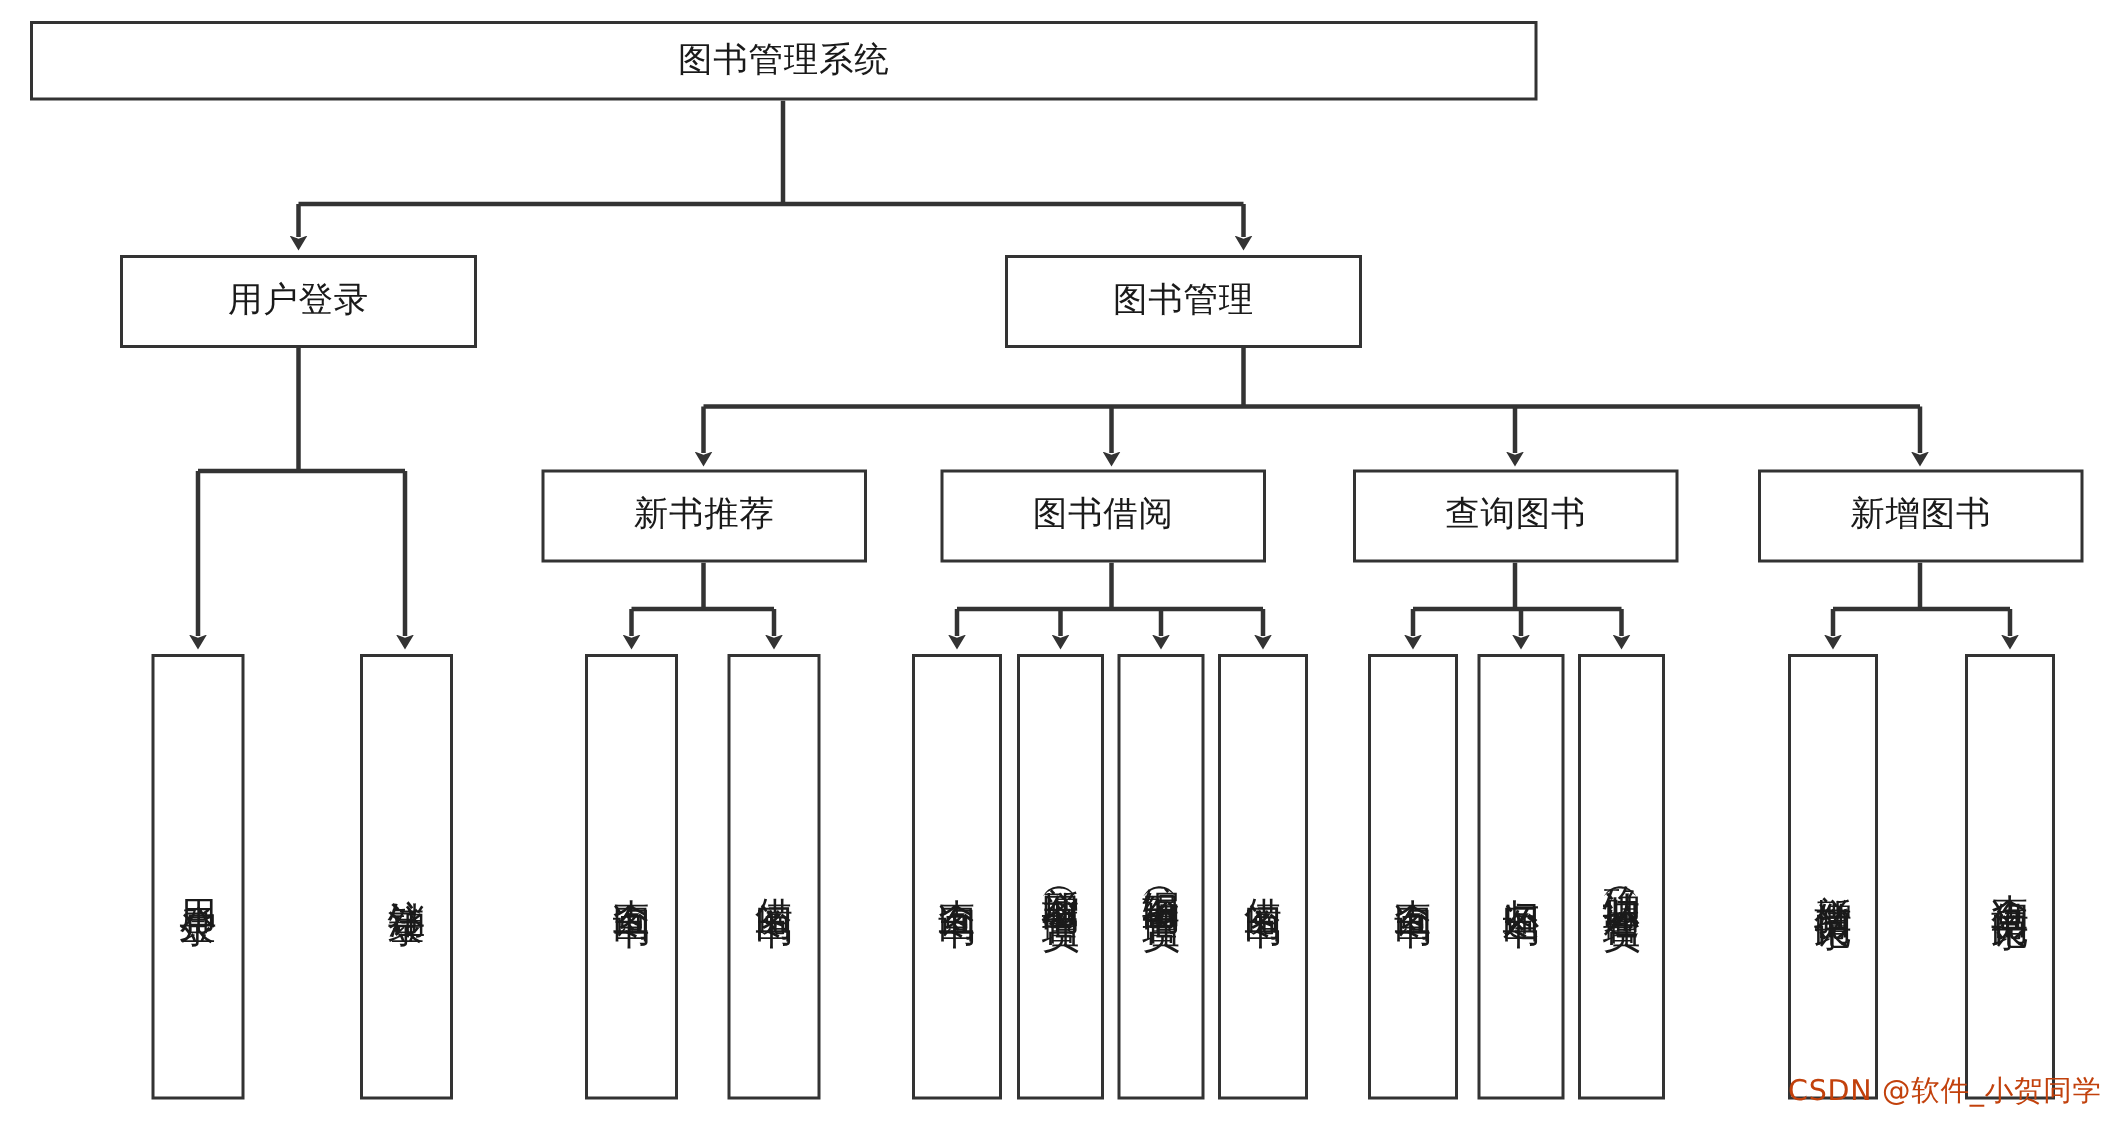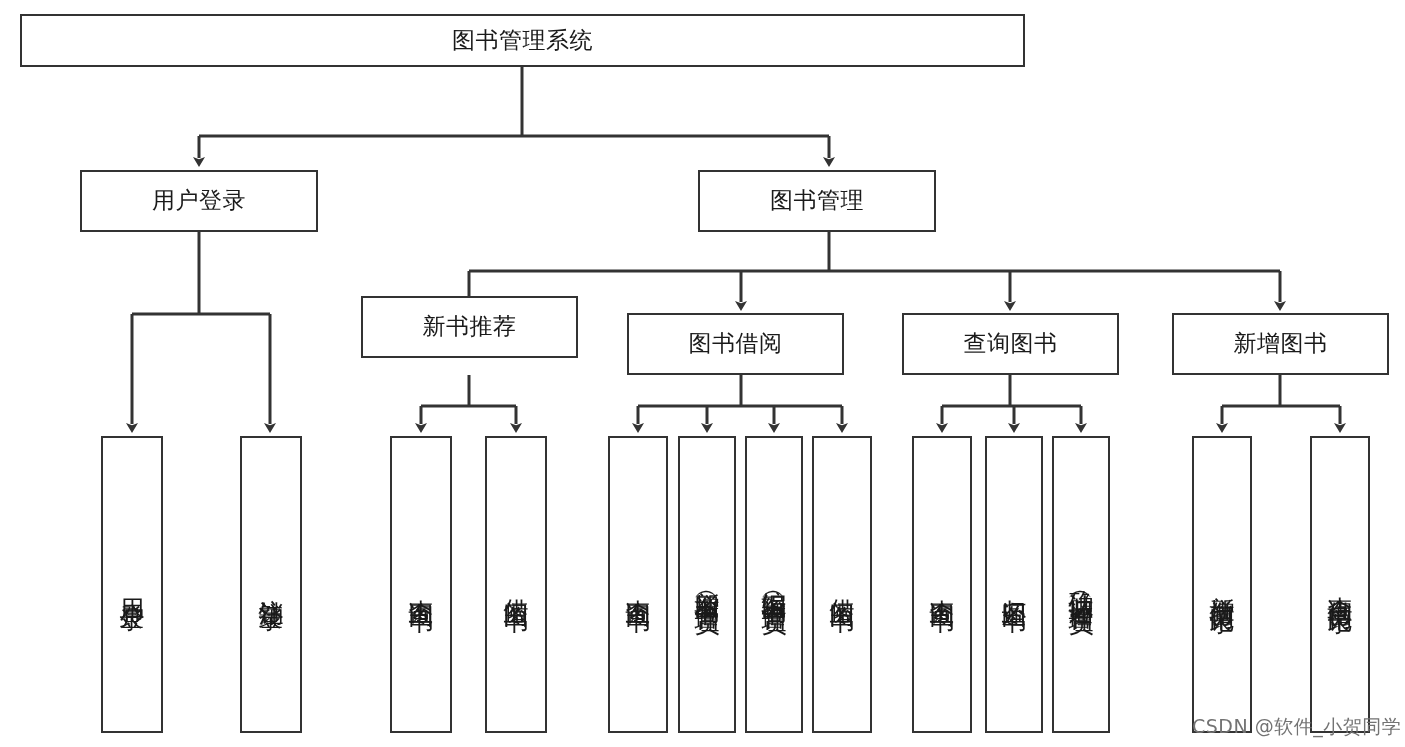--- a/index.html
+++ b/index.html
@@ -54,21 +54,21 @@
     writing-mode: vertical-rl;
     text-orientation: upright;
     font-size: 25px;
     letter-spacing: 3px;
     line-height: 1.0;
     white-space: nowrap;
   }
   .watermark {
     position: absolute;
     font-size: 19px;
-    color: #737373;
+    color: #c2410c;
     z-index: 3;
     white-space: nowrap;
     letter-spacing: 0.5px;
     text-align: center;
   }
 </style>
 </head>
 <body>
 
 <div id="diagram-root">
@@ -125,25 +125,25 @@
     </g>
   </svg>
 
   <div class="node horizontal" style="left:20px; top:14px; width:1005px; height:53px;">
     <span class="node-label">图书管理系统</span>
   </div>
 
   <div class="node horizontal" style="left:80px; top:170px; width:238px; height:62px;">
     <span class="node-label">用户登录</span>
   </div>
-  <div class="node horizontal" style="left:698px; top:170px; width:238px; height:62px;align-items:center;">
+  <div class="node horizontal" style="left:670px; top:170px; width:238px; height:62px;align-items:center;">
     <span class="node-label">图书管理</span>
   </div>
 
-  <div class="node horizontal" style="left:361px; top:296px; width:217px; height:62px;">
+  <div class="node horizontal" style="left:361px; top:313px; width:217px; height:62px;">
     <span class="node-label">新书推荐</span>
   </div>
   <div class="node horizontal" style="left:627px; top:313px; width:217px; height:62px;">
     <span class="node-label">图书借阅</span>
   </div>
   <div class="node horizontal" style="left:902px; top:313px; width:217px; height:62px;">
     <span class="node-label">查询图书</span>
   </div>
   <div class="node horizontal" style="left:1172px; top:313px; width:217px; height:62px;">
     <span class="node-label">新增图书</span>

